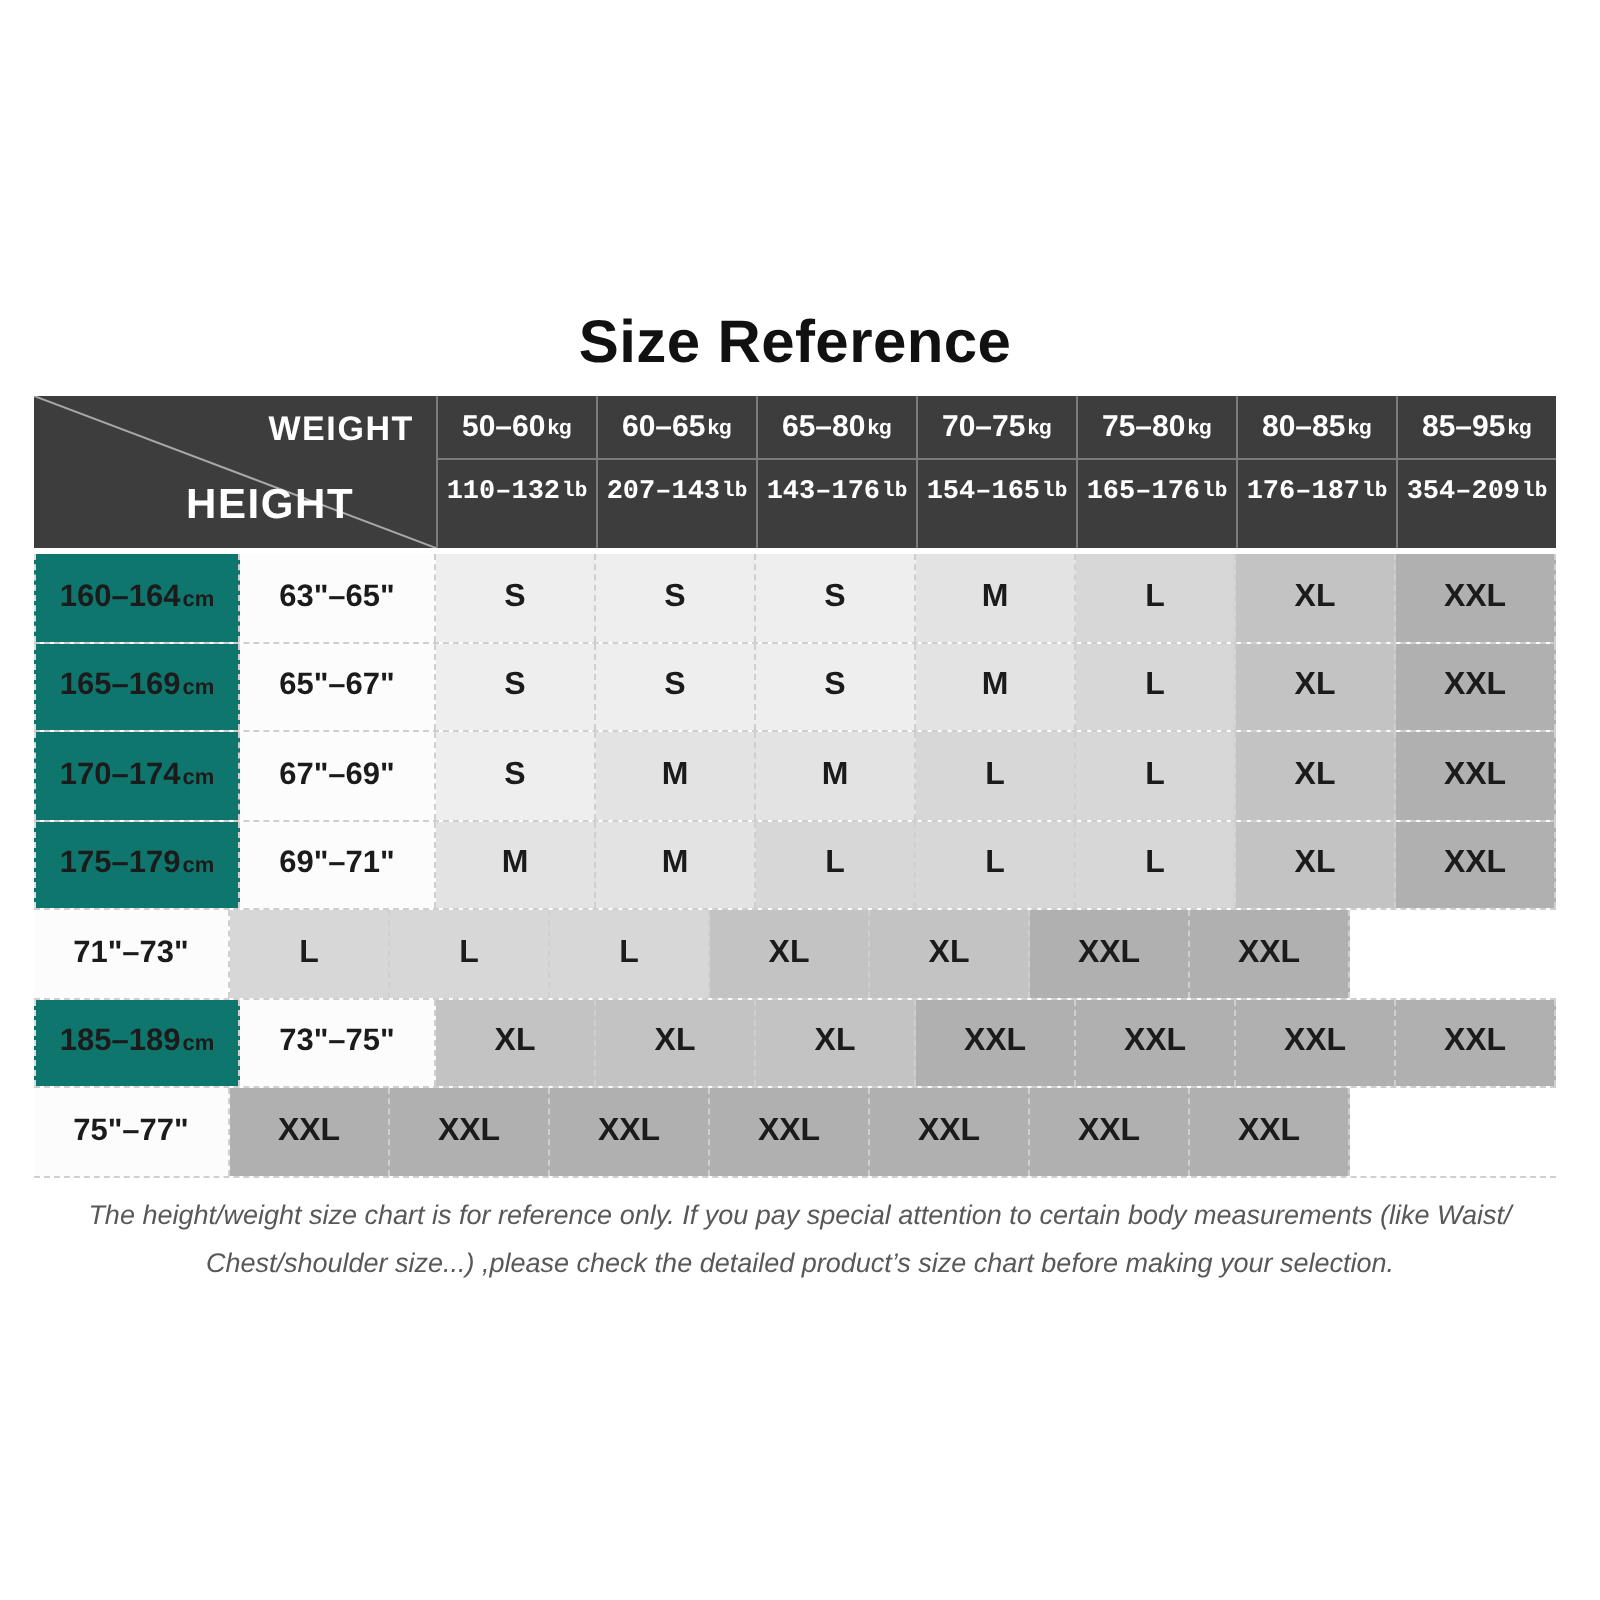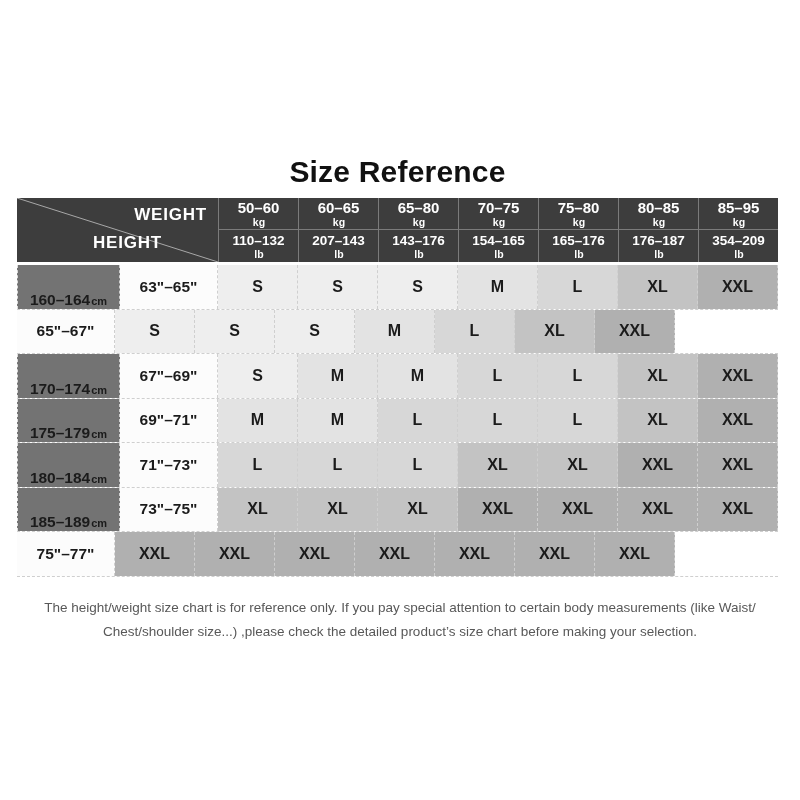--- a/index.html
+++ b/index.html
@@ -17,69 +17,69 @@
 
   .title {
     height: 53px;
     display: flex; align-items: center; justify-content: center;
     font-size: 30px; font-weight: 700; color: #111;
     letter-spacing: 0.2px;
     text-align: right;
   }
 
   
-  .header { display: flex; height: 64px; background: #3d3d3d; justify-content: flex-end; }
+  .header { display: flex; height: 76px; background: #3d3d3d; justify-content: flex-end; }
   .corner { width: 201px; position: relative; flex: none; }
   .corner svg { position: absolute; left: 0; top: 0; width: 100%; height: 100%; display: block; }
   .weight-label {
     position: absolute; top: 7px; right: 11px;
     font-size: 17px; font-weight: 700; color: #fff; letter-spacing: 0.8px;
   }
   .height-label {
     position: absolute; bottom: 9px; left: 76px;
-    font-size: 17px; font-weight: 700; color: #fff; letter-spacing: 0.8px;
+    font-size: 21px; font-weight: 700; color: #fff; letter-spacing: 0.8px;
   }
   .weight-columns { display: flex; flex: none; }
   .weight-col {
     width: 80px; box-sizing: border-box;
     border-left: 1px solid rgba(255,255,255,0.32);
     display: flex; flex-direction: column; color: #fff;
   }
   .hcell {
     height: 32px; box-sizing: border-box;
     display: flex; align-items: center; justify-content: center;
     font-weight: 700;
-    flex-direction: column;
   }
   .hcell.kg { border-bottom: 1px solid rgba(255,255,255,0.32); font-size: 15px; }
-  .hcell.lb { font-size: 13.5px; }
+  .hcell.lb { font-size: 13.5px; font-family: Liberation Mono, monospace; }
   .hcell .unit { font-size: 10.5px; font-weight: 700; margin-left: 1px; }
 
   
   .tbody { margin-top: 3px; }
   .body-row {
     display: flex; height: 44.5px; box-sizing: border-box;
     border-bottom: 1px dashed #cfcfcf;
   }
   .cell {
     box-sizing: border-box;
     display: flex; align-items: center; justify-content: center;
     border-right: 1px dashed #cfcfcf;
     color: #1b1b1b;
   }
-  .cm-cell { width: 103px; background: #737373; border-left: 1px dashed #dedede; align-items: flex-end; }
+  .cm-cell { width: 103px; background: #0f766e; border-left: 1px dashed #dedede; }
   .in-cell { width: 98px; background: #fcfcfc; }
   .size-cell { width: 80px; font-size: 16px; font-weight: 700; }
   .lbl { font-size: 15.5px; font-weight: 700; }
   .lbl .unit { font-size: 11px; font-weight: 700; margin-left: 1px; }
 
   .footer {
     position: absolute; left: 0; top: 596px; width: 800px;
     text-align: center; font-size: 13.5px; color: #585858;
     line-height: 24px;
+    font-style: italic;
   }
 </style>
 </head>
 <body>
 
 <div class="sheet">
   <div class="table-wrap">
 
     <div class="title">Size Reference</div>
 
@@ -175,20 +175,23 @@
           </div>
           <div class="cell size-cell" style="background: rgb(238, 238, 238);">S</div>
           <div class="cell size-cell" style="background: rgb(238, 238, 238);">S</div>
           <div class="cell size-cell" style="background: rgb(238, 238, 238);">S</div>
           <div class="cell size-cell" style="background: rgb(227, 227, 227);">M</div>
           <div class="cell size-cell" style="background: rgb(215, 215, 215);">L</div>
           <div class="cell size-cell" style="background: rgb(195, 195, 195);">XL</div>
           <div class="cell size-cell" style="background: rgb(176, 176, 176);">XXL</div>
         </div>
         <div class="body-row">
+          <div class="cell cm-cell">
+            <span class="lbl">165–169<span class="unit">cm</span></span>
+          </div>
           <div class="cell in-cell">
             <span class="lbl">65"–67"</span>
           </div>
           <div class="cell size-cell" style="background: rgb(238, 238, 238);">S</div>
           <div class="cell size-cell" style="background: rgb(238, 238, 238);">S</div>
           <div class="cell size-cell" style="background: rgb(238, 238, 238);">S</div>
           <div class="cell size-cell" style="background: rgb(227, 227, 227);">M</div>
           <div class="cell size-cell" style="background: rgb(215, 215, 215);">L</div>
           <div class="cell size-cell" style="background: rgb(195, 195, 195);">XL</div>
           <div class="cell size-cell" style="background: rgb(176, 176, 176);">XXL</div>
@@ -217,23 +220,20 @@
           </div>
           <div class="cell size-cell" style="background: rgb(227, 227, 227);">M</div>
           <div class="cell size-cell" style="background: rgb(227, 227, 227);">M</div>
           <div class="cell size-cell" style="background: rgb(215, 215, 215);">L</div>
           <div class="cell size-cell" style="background: rgb(215, 215, 215);">L</div>
           <div class="cell size-cell" style="background: rgb(215, 215, 215);">L</div>
           <div class="cell size-cell" style="background: rgb(195, 195, 195);">XL</div>
           <div class="cell size-cell" style="background: rgb(176, 176, 176);">XXL</div>
         </div>
         <div class="body-row">
-          <div class="cell cm-cell">
-            <span class="lbl">180–184<span class="unit">cm</span></span>
-          </div>
           <div class="cell in-cell">
             <span class="lbl">71"–73"</span>
           </div>
           <div class="cell size-cell" style="background: rgb(215, 215, 215);">L</div>
           <div class="cell size-cell" style="background: rgb(215, 215, 215);">L</div>
           <div class="cell size-cell" style="background: rgb(215, 215, 215);">L</div>
           <div class="cell size-cell" style="background: rgb(195, 195, 195);">XL</div>
           <div class="cell size-cell" style="background: rgb(195, 195, 195);">XL</div>
           <div class="cell size-cell" style="background: rgb(176, 176, 176);">XXL</div>
           <div class="cell size-cell" style="background: rgb(176, 176, 176);">XXL</div>

